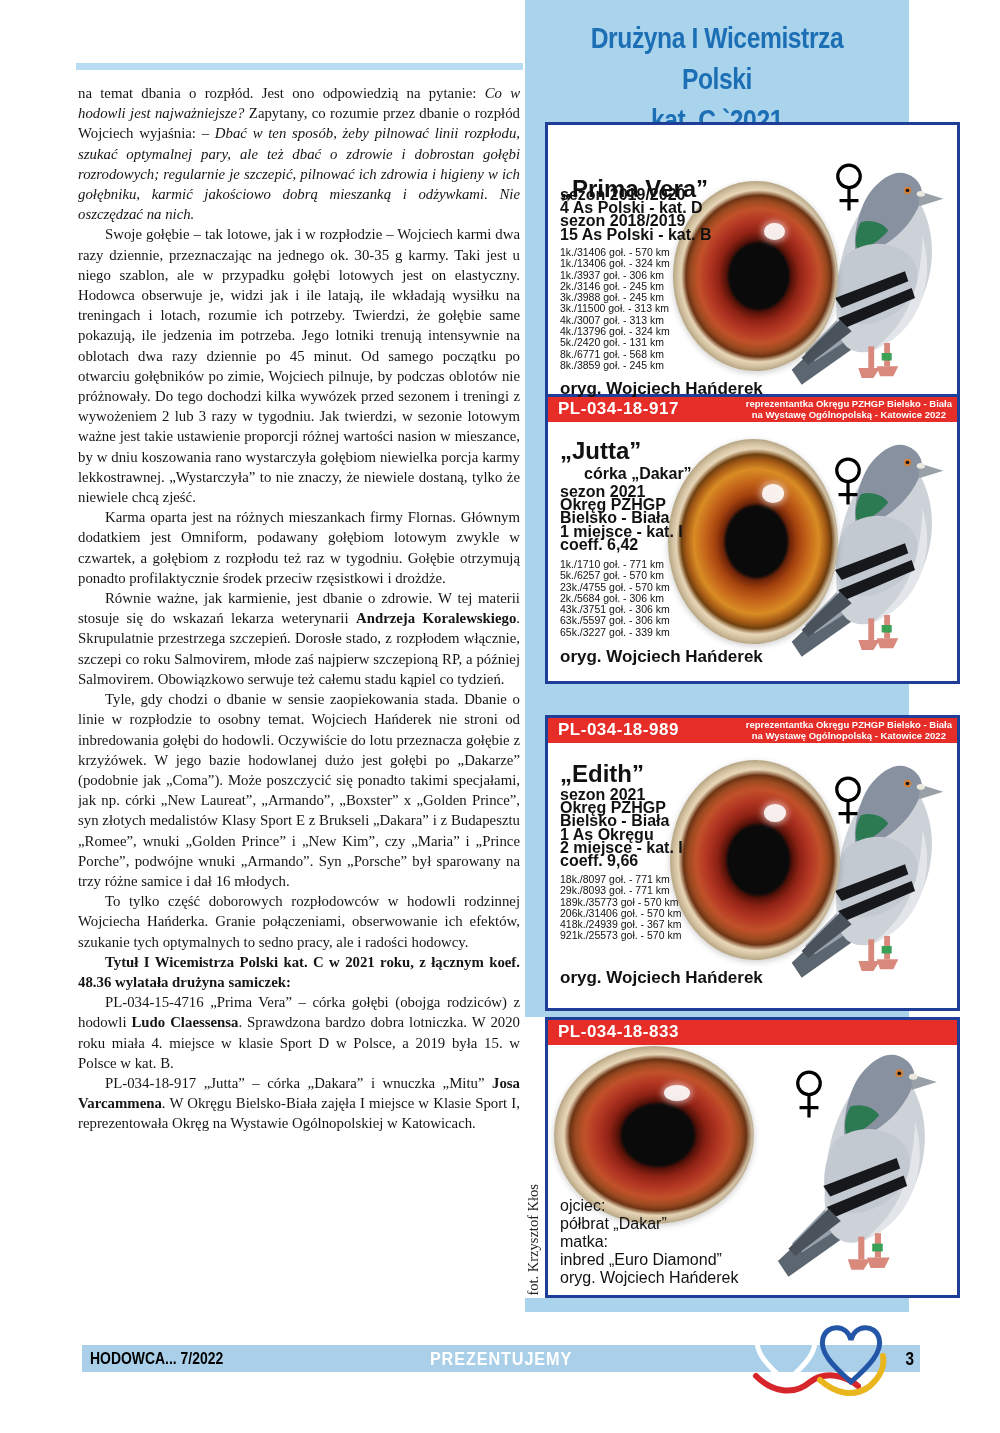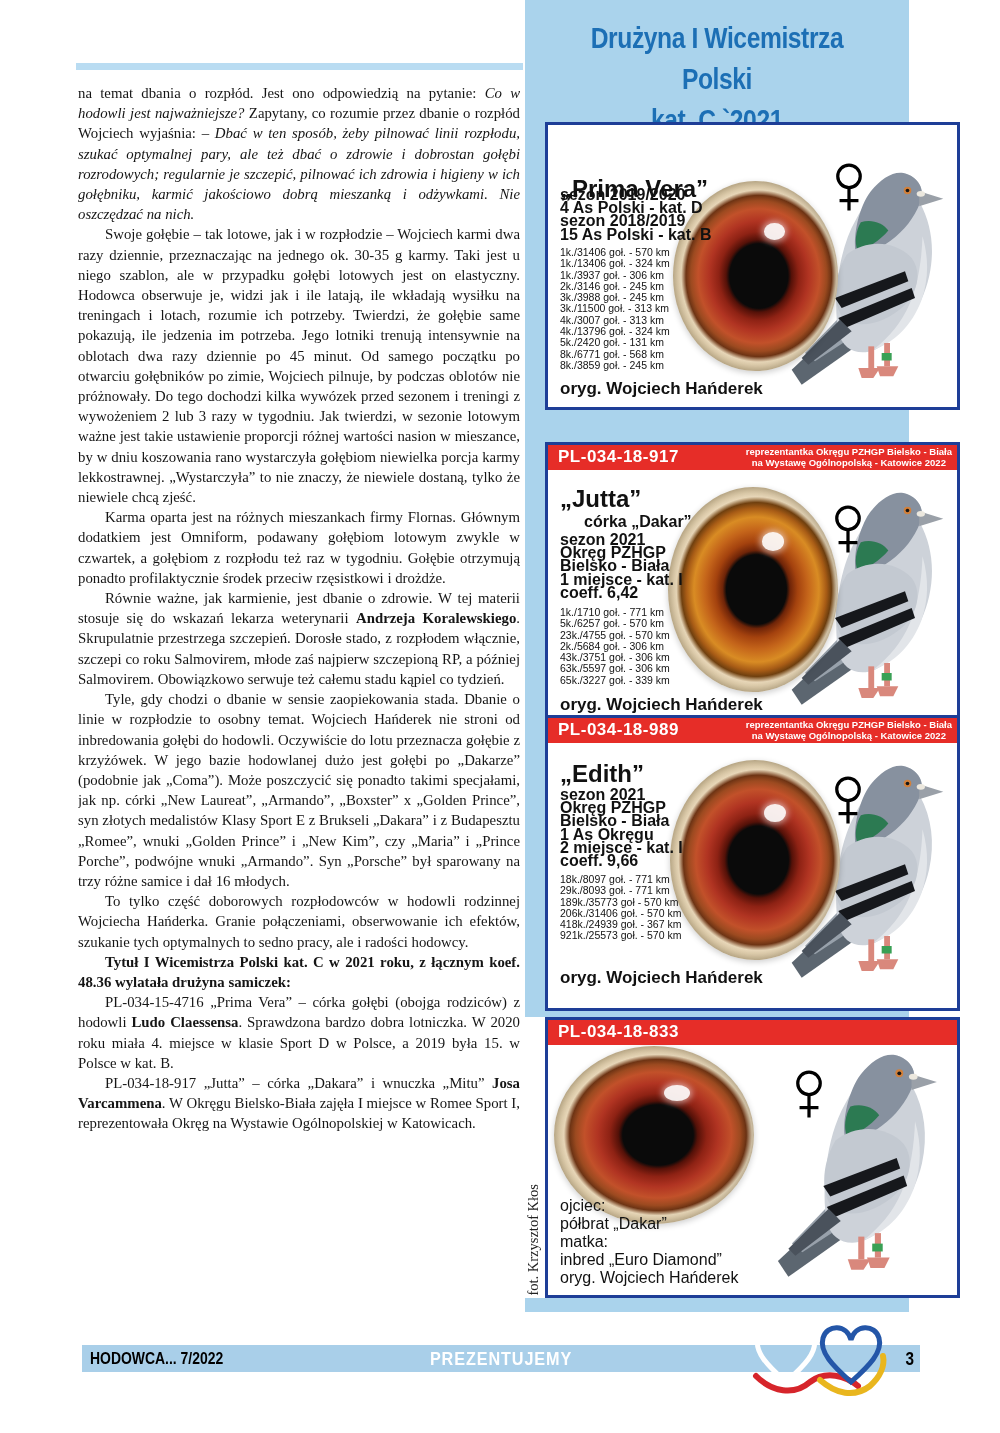--- a/index.html
+++ b/index.html
@@ -13,21 +13,21 @@
   .article p.ind{text-indent:27px;}
   .seg-i{font-style:italic;}
   .seg-b{font-weight:bold;}
   
   .panel{position:absolute;left:525px;top:0;width:384px;height:1312px;background:var(--panel-bg,#aad3ec);}
   .panel-title{margin:0;padding-top:18px;text-align:center;color:var(--title-blue,#1c6fb5);
                font-weight:bold;}
   .panel-title .tline{display:block;font-size:29px;line-height:41px;transform:scaleX(.85);letter-spacing:-.5px;}
   .card{position:absolute;left:20px;width:415px;background:#fff;border:3px solid var(--card-border,#1e3e97);
         box-sizing:border-box;}
-  .card1{top:122px;height:288px;} .card2{top:442px;height:290px;}
+  .card1{top:122px;height:288px;} .card2{top:394px;height:290px;}
   .card3{top:715px;height:296px;} .card4{top:1017px;height:281px;}
   .band{position:absolute;left:0;top:0;right:0;height:25px;background:var(--band-red,#e62d28);color:#fff;z-index:4;}
   .band .ring{position:absolute;left:10px;top:2px;font-size:17px;font-weight:bold;letter-spacing:.5px;}
   .band .note{position:absolute;right:5px;top:2px;font-size:9.5px;line-height:10.5px;font-weight:bold;text-align:center;}
   .c-name{position:absolute;left:12px;font-size:24px;font-weight:bold;color:#111;z-index:3;}
   .c-sub{position:absolute;left:36px;font-size:16px;font-weight:bold;color:#111;z-index:3;}
   .c-info{position:absolute;left:12px;font-size:16px;line-height:13.2px;font-weight:bold;color:#111;z-index:3;}
   .c-results{position:absolute;left:12px;font-size:10.5px;line-height:11.3px;font-weight:normal;color:#111;z-index:3;}
   .c-oryg{position:absolute;left:12px;bottom:8px;font-size:17px;font-weight:bold;color:#111;z-index:3;}
   .c-parents{position:absolute;left:12px;bottom:8px;font-size:16px;line-height:18px;font-weight:normal;color:#111;z-index:3;}
@@ -113,21 +113,21 @@
 
   <div class="article">
     <p><span>na temat dbania o rozpłód. Jest ono odpowiedzią na pytanie: </span><span class="seg-i">Co w hodowli jest najważniejsze?</span><span> Zapytany, co rozumie przez dbanie o rozpłód Wojciech wyjaśnia: – </span><span class="seg-i">Dbać w ten sposób, żeby pilnować linii rozpłodu, szukać optymalnej pary, ale też dbać o zdrowie i dobrostan gołębi  rozrodowych; regularnie je szczepić, pilnować ich zdrowia i higieny w ich gołębniku, karmić jakościowo dobrą mieszanką i odżywkami. Nie oszczędzać na nich.</span></p>
     <p class="ind"><span>Swoje gołębie – tak lotowe, jak i w rozpłodzie – Wojciech karmi dwa razy dziennie, przeznaczając na jednego ok. 30-35 g karmy. Taki jest u niego szablon, ale w przypadku gołębi lotowych jest on elastyczny. Hodowca obserwuje je, widzi jak i ile latają, ile wkładają wysiłku na treningach i lotach, rozumie ich potrzeby. Twierdzi, że gołębie same pokazują, ile jedzenia im potrzeba. Jego lotniki trenują intensywnie na oblotach dwa razy dziennie po 45 minut. Od samego początku po otwarciu gołębników po zimie, Wojciech  pilnuje, by podczas oblotów nie próżnowały. Do tego dochodzi kilka wywózek przed sezonem i treningi z wywożeniem 2 lub 3 razy w tygodniu. Jak twierdzi, w sezonie lotowym ważne jest takie ustawienie proporcji różnej wartości nasion w mieszance, by w dniu koszowania rano wystarczyła gołębiom niewielka porcja karmy lekkostrawnej. „Wystarczyła” to nie znaczy, że niewiele dostaną, tylko że niewiele chcą zjeść.</span></p>
     <p class="ind"><span>Karma oparta jest na różnych mieszankach firmy Flornas. Głównym dodatkiem jest Omniform, podawany gołębiom lotowym zwykle w czwartek, a gołębiom z rozpłodu też raz w tygodniu. Gołębie otrzymują ponadto profilaktycznie środek przeciw rzęsistkowi i drożdże.</span></p>
     <p class="ind"><span>Równie ważne, jak karmienie, jest dbanie o zdrowie. W tej materii stosuje się do wskazań lekarza weterynarii </span><span class="seg-b">Andrzeja Koralewskiego</span><span>.  Skrupulatnie przestrzega szczepień.  Dorosłe stado, z rozpłodem włącznie, szczepi co roku Salmovirem, młode  zaś najpierw szczepioną RP, a później Salmovirem.  Obowiązkowo serwuje też całemu stadu kąpiel co tydzień.</span></p>
     <p class="ind"><span>Tyle, gdy chodzi o dbanie w sensie zaopiekowania stada. Dbanie o linie w rozpłodzie to osobny temat. Wojciech Hańderek nie stroni od inbredowania gołębi do hodowli. Oczywiście do lotu przeznacza gołębie z krzyżówek. W jego bazie hodowlanej dużo jest gołębi po „Dakarze” (podobnie jak „Coma”). Może poszczycić się ponadto takimi specjałami, jak np. córki „New Laureat”, „Armando”, „Boxster” x „Golden Prince”, syn złotych medalistów Klasy Sport E z Brukseli „Dakara” i z Budapesztu „Romee”, wnuki „Golden Prince” i „New Kim”, czy „Maria” i „Prince Porche”, podwójne wnuki „Armando”. Syn „Porsche” był sparowany na trzy różne samice i dał 16 młodych.</span></p>
     <p class="ind"><span>To tylko część doborowych rozpłodowców w hodowli rodzinnej Wojciecha Hańderka. Granie połączeniami, obserwowanie ich efektów,  szukanie tych optymalnych to sedno pracy, ale i radości hodowcy.</span></p>
     <p class="ind"><span class="seg-b">Tytuł I Wicemistrza Polski kat. C w 2021 roku, z łącznym koef.  48.36 wylatała drużyna samiczek:</span></p>
     <p class="ind"><span>PL-034-15-4716 „Prima Vera” – córka gołębi (obojga rodziców) z hodowli </span><span class="seg-b">Ludo Claessensa</span><span>. Sprawdzona bardzo dobra lotniczka. W 2020 roku miała 4. miejsce w klasie Sport D w Polsce, a 2019 była 15. w Polsce w kat. B.</span></p>
-    <p class="ind"><span>PL-034-18-917 „Jutta” – córka „Dakara” i wnuczka „Mitu” </span><span class="seg-b">Josa Varcammena</span><span>. W Okręgu Bielsko-Biała zajęła I miejsce w Romee Sport I, reprezentowała Okręg na Wystawie Ogólnopolskiej w Katowicach.</span></p>
+    <p class="ind"><span>PL-034-18-917 „Jutta” – córka „Dakara” i wnuczka „Mitu” </span><span class="seg-b">Josa Varcammena</span><span>. W Okręgu Bielsko-Biała zajęła I miejsce w Klasie Sport I, reprezentowała Okręg na Wystawie Ogólnopolskiej w Katowicach.</span></p>
   </div>
 
   <div class="panel">
     <h1 class="panel-title">
       <span class="tline">Drużyna I Wicemistrza Polski</span>
       <span class="tline">kat. C `2021</span>
     </h1>
 
     <div class="card card1 c1">
       <div class="c-name" style="top:50px">„Prima Vera”</div>

